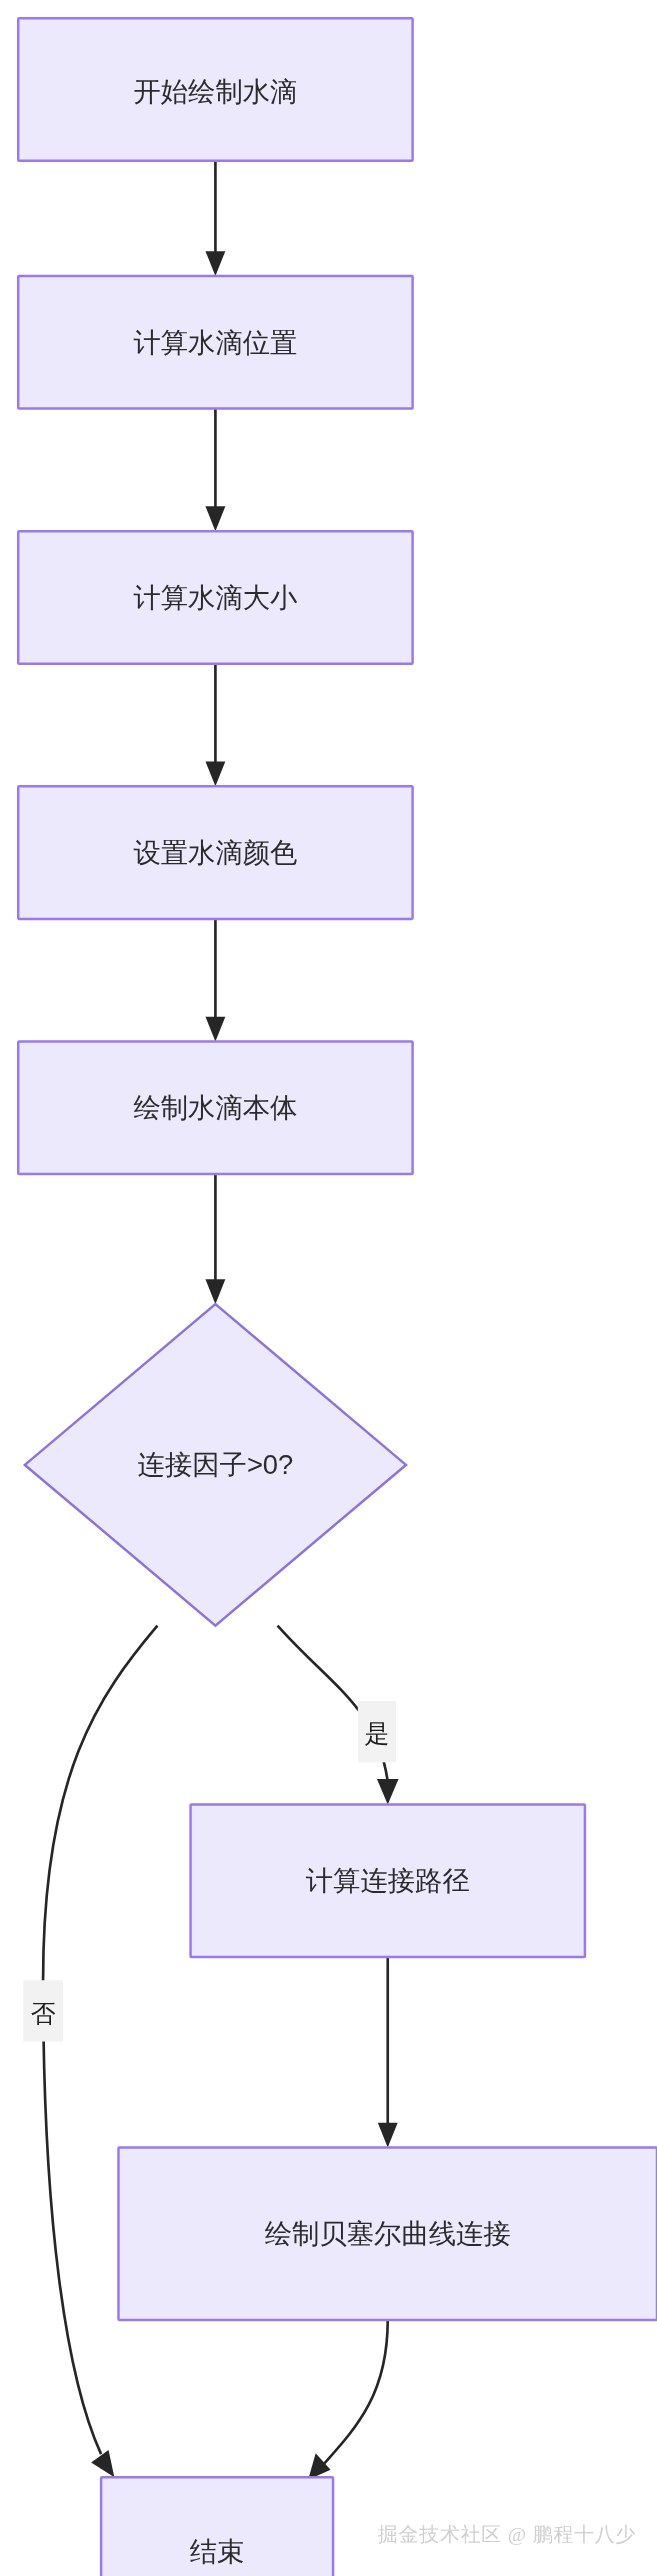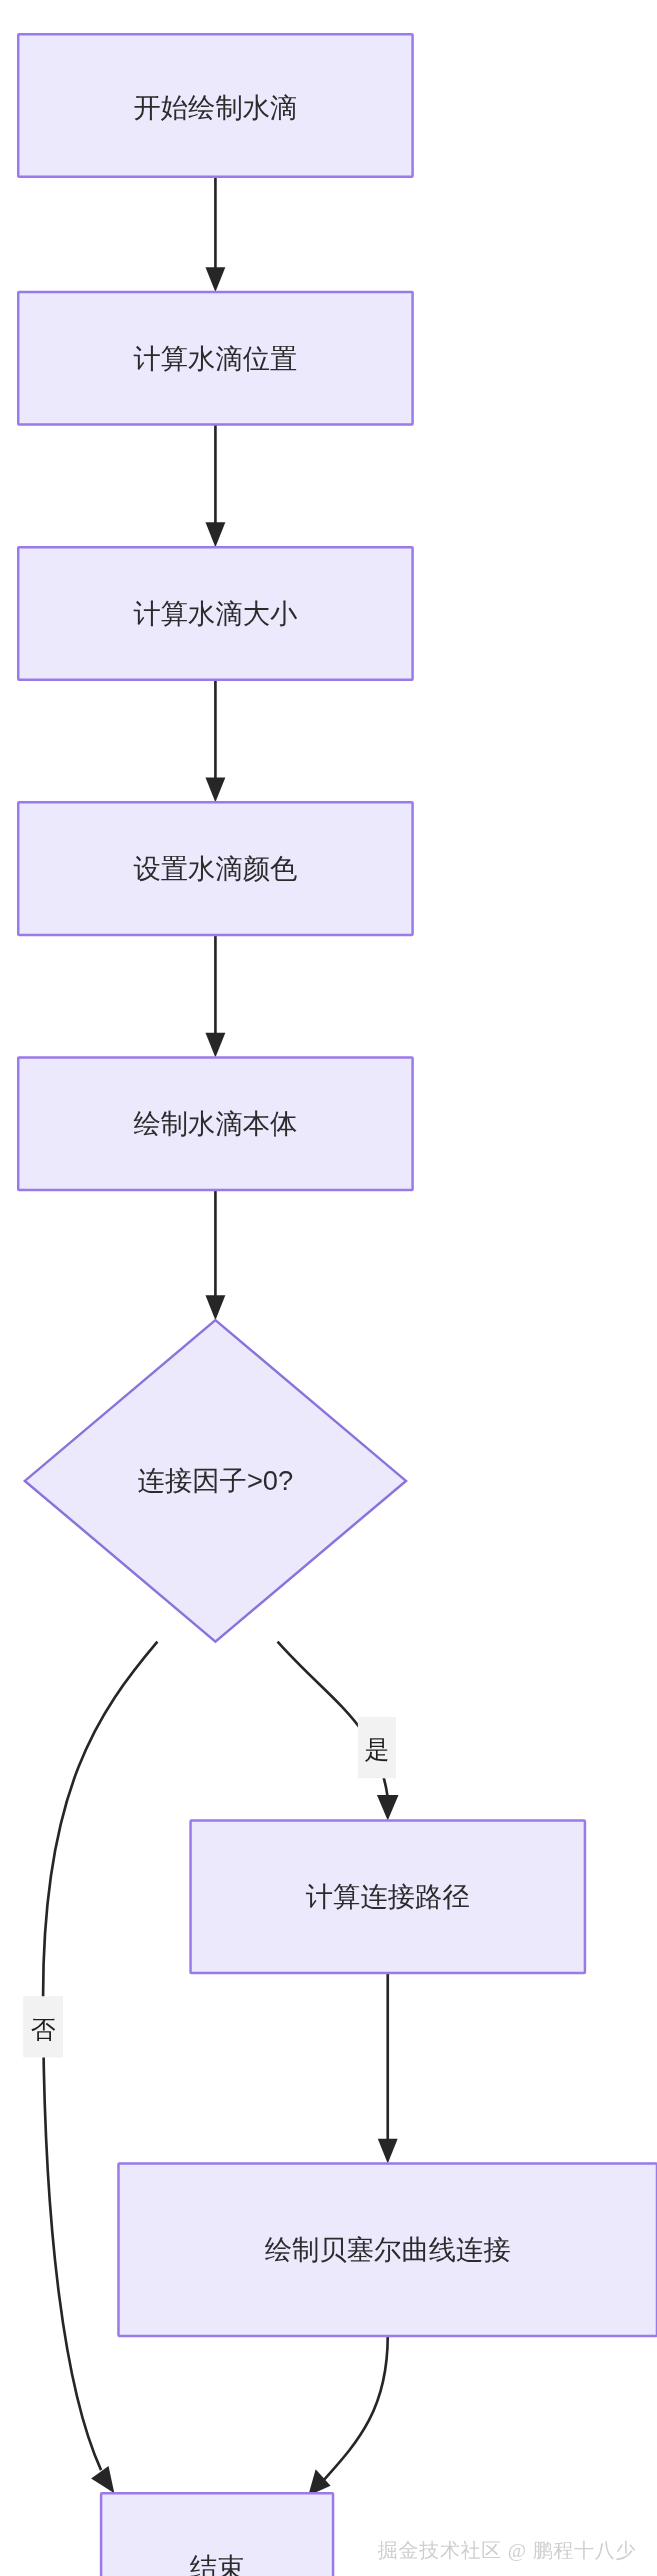--- a/index.html
+++ b/index.html
@@ -10,21 +10,21 @@
   body {
     width: 657px;
     height: 2576px;
     position: relative;
     overflow: hidden;
     font-family: "Liberation Sans", "DejaVu Sans", sans-serif;
   }
   #flow-root {
     position: absolute;
     left: 0;
-    top: 16px;
+    top: 0;
     width: 657px;
     height: 2300px;
   }
   svg#flowchart {
     display: block;
     width: 657px;
     height: 2576px;
   }
   .node-rect {
     fill: #ece9fd;

